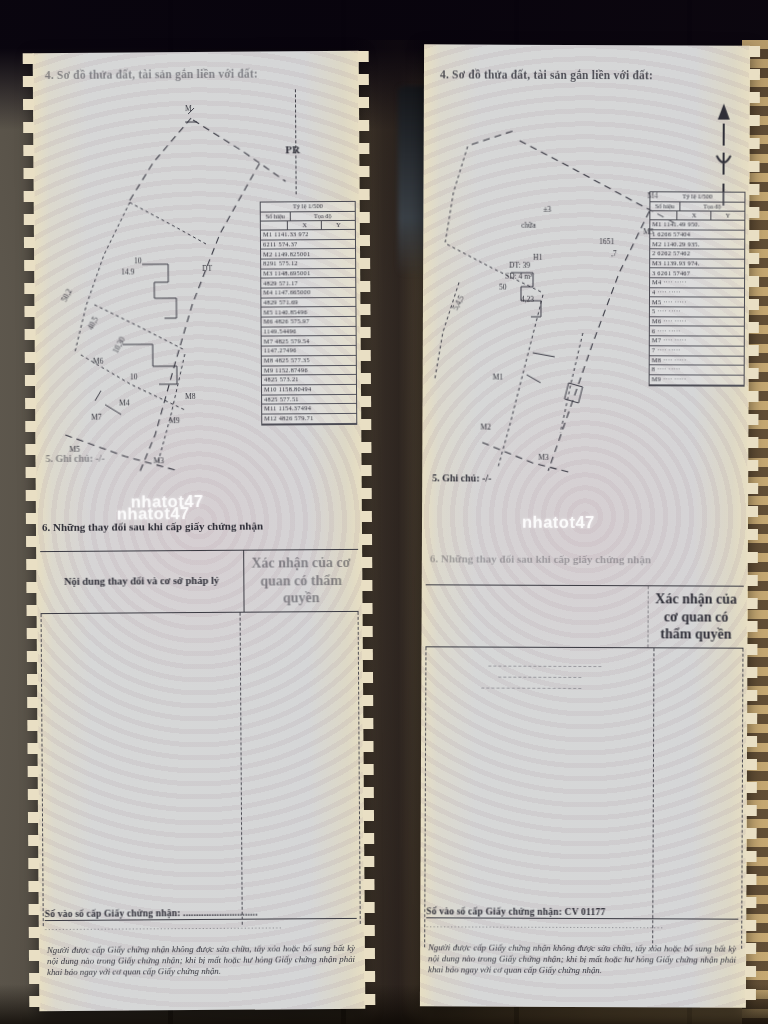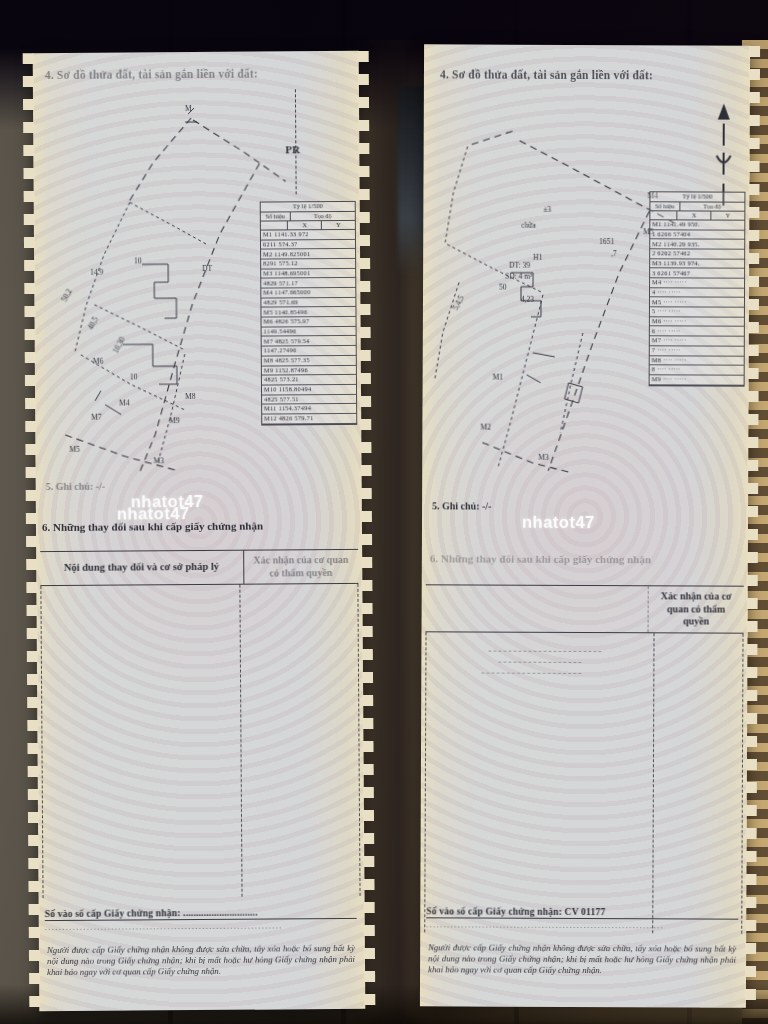--- a/index.html
+++ b/index.html
@@ -58,34 +58,34 @@
   .ct-head{display:flex;border-bottom:1px solid #4a4a52;}
   .ct-head .c1{width:30%;border-right:1px solid #4a4a52;padding:1px;text-align:center;}
   .ct-head .c2{width:70%;text-align:center;padding:1px;}
   .ct-sub{display:flex;border-bottom:1px solid #4a4a52;}
   .ct-sub .s0{width:30%;border-right:1px solid #4a4a52;}
   .ct-sub .sx{width:35%;border-right:1px solid #4a4a52;text-align:center;padding:1px;}
   .ct-sub .sy{width:35%;text-align:center;padding:1px;}
   .coord-row{border-bottom:1px solid #55555e;padding:1.2px 2px;white-space:nowrap;
     letter-spacing:.3px;}
 
-  .ghichu{position:absolute;font-size:10px;font-weight:bold;margin-top:28px;}
+  .ghichu{position:absolute;font-size:10px;font-weight:bold;}
   .watermark{position:absolute;color:#ffffff;font-family:"Liberation Sans",sans-serif;
     font-weight:bold;font-size:16.5px;letter-spacing:.5px;opacity:.92;filter:blur(.5px);
     text-shadow:0 0 3px rgba(255,255,255,.6);}
   .wm2{margin-top:-7px;margin-left:-14px;display:block;}
 
   .sec6{position:absolute;font-weight:bold;font-size:11px;line-height:1.15;width:250px;}
 
   .change-table{position:absolute;left:4px;right:4px;}
   .ch-head{display:flex;border-top:1.6px solid #3a3a42;border-bottom:1.4px solid #3a3a42;}
   .ch-c1{border-right:1.2px solid #3a3a42;display:flex;align-items:center;justify-content:center;
     text-align:center;font-weight:bold;font-size:10.5px;line-height:1.2;padding:6px 14px;}
   .ch-c2{display:flex;align-items:center;justify-content:center;text-align:center;
-    font-weight:bold;font-size:10px;line-height:1.25;padding:4px 6px;}
+    font-weight:bold;font-size:14px;line-height:1.25;padding:4px 6px;}
   .ch-body{display:flex;border-left:1px dashed #4a4a52;border-right:1px dashed #4a4a52;}
   .ch-b1{border-right:1.2px dashed #4a4a52;}
   .scribbles{padding:8px 10px;}
   .scrib{height:0;border-bottom:1.5px dashed #6a6a74;margin:10px 4px;opacity:.55;}
 
   .serial{position:absolute;left:6px;right:8px;font-size:9.5px;}
   .serial .line1{border-bottom:1.2px solid #3a3a42;padding-bottom:1px;font-weight:bold;
     letter-spacing:.2px;}
   .serial .dots{letter-spacing:1.5px;color:#4a4a52;margin-top:2px;font-size:8px;}
 
@@ -126,21 +126,21 @@
       <path class="sline" d="M88 240 l30 0 l0 22 l24 0 l0 18 l-18 0"></path>
       <path class="bline2" d="M46 250 L96 280 L150 306"></path>
       <path class="sline" d="M70 300 l16 10 M60 296 l6 -10"></path>
       <path class="bline" d="M30 330 L90 352 L140 366"></path>
       <path class="bline2" d="M150 250 L136 310 L122 360"></path>
     </svg>
     <div class="diagram" style="left:0;top:52px;width:260px;height:370px;">
         <span class="diag-label" style="left: 152px; top: 0px;">M</span>
         <span class="diag-label" style="left: 168px; top: 160px;">DT</span>
         <span class="diag-label" style="left: 100px; top: 152px;">10</span>
-        <span class="diag-label" style="left: 56px; top: 163px;">14.9</span>
+        <span class="diag-label" style="left: 87px; top: 163px;">14.9</span>
         <span class="diag-label" style="left: 26px; top: 186px; transform: rotate(-62deg);">50,2</span>
         <span class="diag-label" style="left: 52px; top: 214px; transform: rotate(-62deg);">40,5</span>
         <span class="diag-label" style="left: 76px; top: 236px; transform: rotate(-62deg);">10,30</span>
         <span class="diag-label" style="left: 58px; top: 252px; text-align: right;">M6</span>
         <span class="diag-label" style="left: 95px; top: 268px;">10</span>
         <span class="diag-label" style="left: 84px; top: 294px;">M4</span>
         <span class="diag-label" style="left: 56px; top: 308px;">M7</span>
         <span class="diag-label" style="left: 150px; top: 288px;">M8</span>
         <span class="diag-label" style="left: 134px; top: 312px;">M9</span>
         <span class="diag-label" style="left: 34px; top: 340px;">M5</span>

